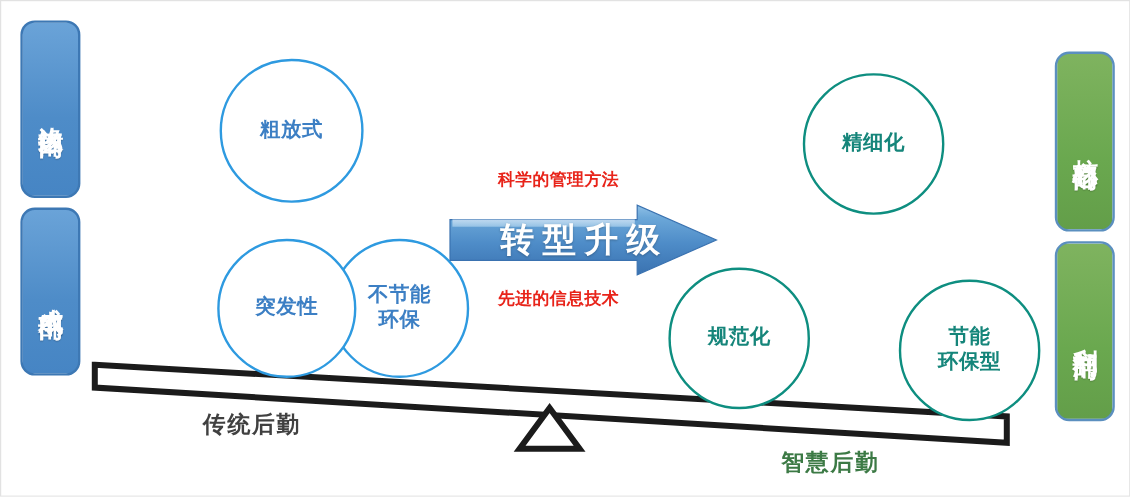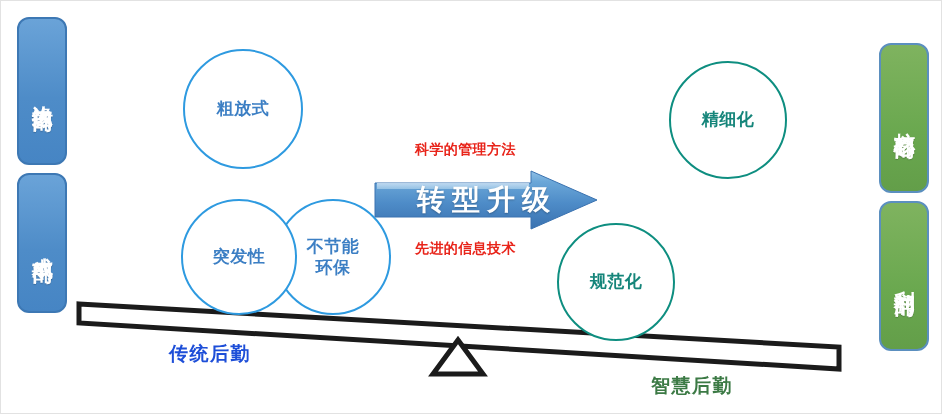--- a/index.html
+++ b/index.html
@@ -112,21 +112,21 @@
   #note-bottom { left: 414px; top: 239px; }
 
   
   .caption {
     position: absolute;
     font-weight: bold;
     font-size: 19px;
     letter-spacing: 1.5px;
     white-space: nowrap;
   }
-  #caption-left  { left: 168px; top: 340px; color: #1d4ed8; font-family: Liberation Mono, monospace; }
+  #caption-left  { left: 168px; top: 340px; color: #404040; font-family: Liberation Mono, monospace; }
   #caption-right { left: 650px; top: 372px; color: #3c7a45; text-align: right; }
 </style>
 </head>
 <body>
 
 <div id="canvas">
 
   <div class="dept-tag dept-blue" id="tag-marginal">边缘部门</div>
   <div class="dept-tag dept-blue" id="tag-cost">成本部门</div>
 
@@ -144,20 +144,22 @@
 
 
   <div class="bubble bubble-blue" style="left:274px; top:198px; width:116px; height:116px;">不节能
 环保</div>
   <div class="bubble bubble-blue" style="left:180px; top:198px; width:116px; height:116px;">突发性</div>
 
   <div class="bubble bubble-teal" style="left:668px; top:60px;  width:118px; height:118px;text-align:center;">精细化</div>
 
 
   <div class="bubble bubble-teal" style="left:556px; top:222px; width:118px; height:118px;">规范化</div>
+  <div class="bubble bubble-teal" style="left:748px; top:232px; width:118px; height:118px;">节能
+环保型</div>
 
   <div id="arrow-wrap">
     <svg viewBox="0 0 226 62" width="226" height="62" xmlns="http://www.w3.org/2000/svg">
       <defs>
         <linearGradient id="arrGrad" x1="0" y1="0" x2="0" y2="1">
           <stop offset="0%" stop-color="#8fc0e6"></stop>
           <stop offset="18%" stop-color="#6ba7d8"></stop>
           <stop offset="55%" stop-color="#4e8cc8"></stop>
           <stop offset="100%" stop-color="#3a72b0"></stop>
         </linearGradient>

